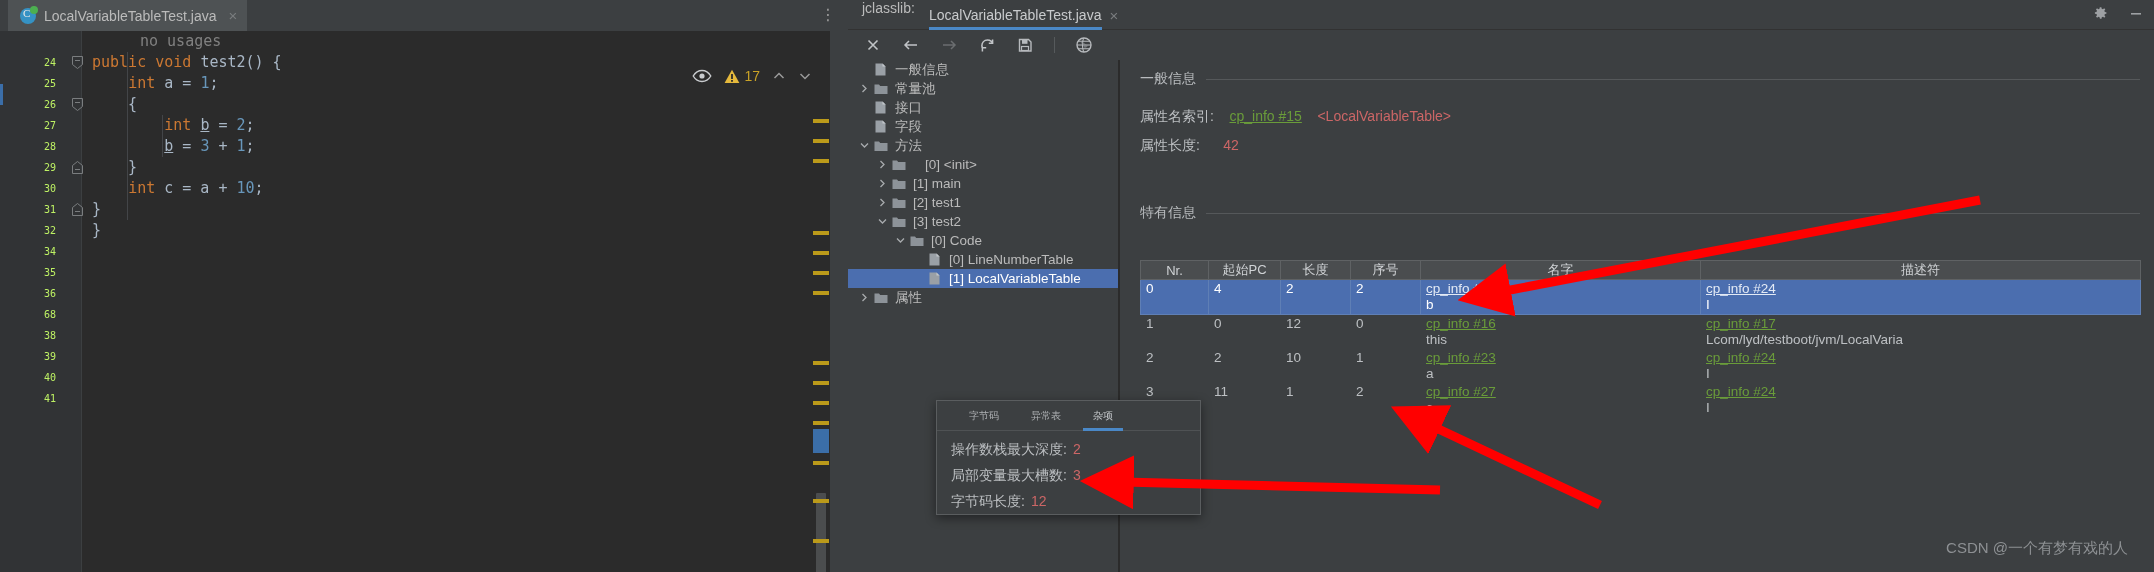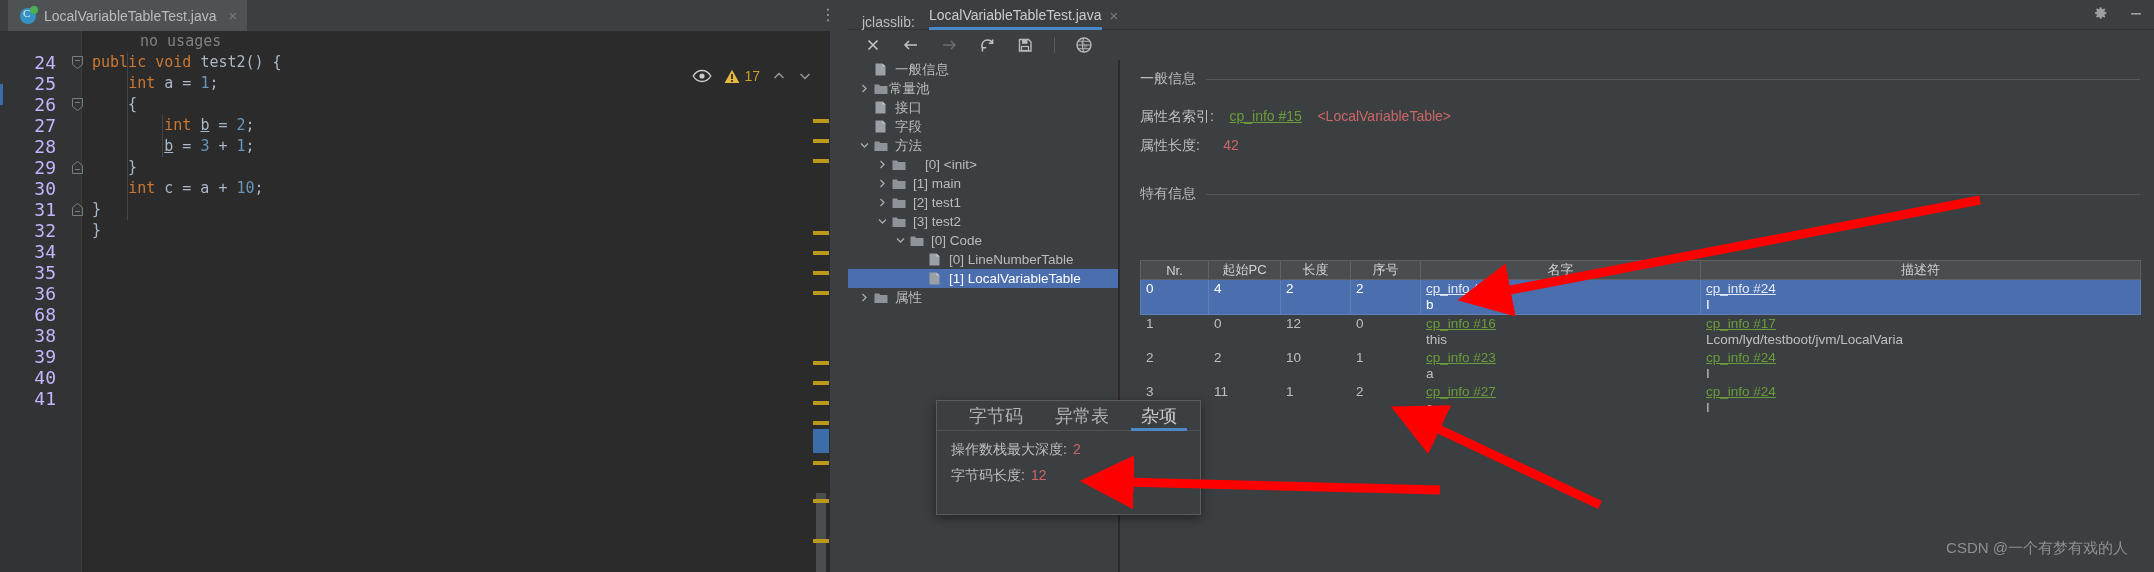--- a/index.html
+++ b/index.html
@@ -59,22 +59,22 @@
     background: #3c3f41;
   }
   .caret-mark {
     position: absolute; left: 0; top: 53px; width: 3px; height: 21px;
     background: #3b6ea8;
   }
   .code-rows { position: absolute; left: 0; top: 0; width: 848px; }
   .code-row { position: relative; height: 21px; }
   .lnum {
     position: absolute; left: 0; width: 56px; text-align: right;
-    font-family: "DejaVu Sans Mono", monospace; font-size: 18px;
-    color: #c4b5fd; line-height: 21px;
+    font-family: "DejaVu Sans Mono", monospace; font-size: 10px;
+    color: #bef264; line-height: 21px;
   }
   .fold {
     position: absolute; left: 72px; top: 4px; width: 11px; height: 13px;
     color: #7a7d7f;
   }
   .fold svg { display: block; }
   .code-text {
     position: absolute; left: 92px; top: 0;
     font-family: "DejaVu Sans Mono", monospace; font-size: 15px;
     line-height: 21px; white-space: pre; color: #a9b7c6;
@@ -117,21 +117,21 @@
   #jcl {
     position: absolute; left: 848px; top: 0; width: 1306px; height: 572px;
     background: #3c3f41;
   }
   .jcl-titlebar {
     position: absolute; left: 0; top: 0; width: 1306px; height: 30px;
     background: #3c3f41; border-bottom: 1px solid #323232;
   }
   .jcl-title-left {
     position: absolute; left: 14px; top: 0; height: 30px;
-    display: flex; align-items: flex-end; gap: 14px;
+    display: flex; align-items: flex-start; gap: 14px;
     font-size: 14px; color: #bbbbbb;
   }
   .jcl-tab-active {
     position: relative; display: flex; align-items: center; gap: 8px;
     height: 30px; color: #c9cbcd;
   }
   .jcl-tab-active::after {
     content: ""; position: absolute; left: 0; right: 16px; bottom: 0;
     height: 3px; background: #4a88c7;
   }
@@ -215,21 +215,21 @@
     background: #3c3f41; border: 1px solid #5a5d5f;
     box-shadow: 0 3px 10px rgba(0,0,0,.45);
   }
   .popup-tabs {
     position: relative; display: flex; align-items: flex-end; gap: 0;
     height: 30px; padding-left: 16px;
     border-bottom: 1px solid #4f5254;
   }
   .ptab {
     position: relative; padding: 0 16px; height: 28px; line-height: 28px;
-    font-size: 18px; color: #aeb1b4;
+    font-size: 10px; color: #aeb1b4;
   }
   .ptab.active { color: #c8cbce; }
   .ptab.active::after {
     content: ""; position: absolute; left: 6px; right: 6px; bottom: -1px;
     height: 3px; background: #4a88c7;
   }
   .popup-rows { padding: 10px 0 0 14px; }
   .prow { height: 26px; font-size: 14px; color: #bcbfc2; display: flex; }
   .prow .plabel { display: inline-block; }
   .prow .pval { color: #cc6666; margin-left: 6px; }
@@ -502,21 +502,21 @@
             <span class="tw">
               <svg width="9" height="9" viewBox="0 0 9 9">
                 <path d="M2.5 1 6 4.5 2.5 8" fill="none" stroke="#a8abae" stroke-width="1.3"></path>
               </svg>
             </span>
             <span class="ico">
               <svg width="14" height="12" viewBox="0 0 14 12">
                 <path d="M0.5 1.5h4.5l1.2 1.5h7.3v8H0.5z" fill="#8d9399"></path>
               </svg>
             </span>
-            <span style="">常量池</span>
+            <span style="margin-left:6px">常量池</span>
           </div>
           <div class="tree-row">
             <span style="width:8px;flex:0 0 auto"></span>
             <span class="tw"></span>
             <span class="ico">
               <svg width="11" height="13" viewBox="0 0 11 13">
                 <path d="M0.5 0.5h7l3 3v9H0.5z" fill="#9aa0a6"></path>
                 <path d="M7.5 0.5v3h3" fill="#c3c8cc"></path>
               </svg>
             </span>
@@ -670,21 +670,21 @@
           &nbsp;&nbsp;
           <span class="val-red">&lt;LocalVariableTable&gt;</span>
         </div>
 
         <div class="kv" style="left:20px; top:77px;">
           <span class="key">属性长度:</span>
           &nbsp;&nbsp;&nbsp;&nbsp;
           <span class="val-red">42</span>
         </div>
 
-        <div class="section" style="left:20px; top:125px;">
+        <div class="section" style="left:20px; top:144px;">
           <span>特有信息</span>
           <span class="rule"></span>
         </div>
 
         <table class="lvt">
           <colgroup>
             <col style="width:68px">
               <col style="width:72px">
               <col style="width:70px">
             <col style="width:70px">
@@ -767,20 +767,24 @@
             <span class="ptab">字节码</span>
             <span class="ptab">异常表</span>
             <span class="ptab active">杂项</span>
           </div>
         <div class="popup-rows" id="popup-rows">
             <div class="prow">
               <span class="plabel">操作数栈最大深度:</span>
               <span class="pval">2</span>
             </div>
             <div class="prow">
+              <span class="plabel">局部变量最大槽数:</span>
+              <span class="pval">3</span>
+            </div>
+            <div class="prow">
               <span class="plabel">字节码长度:</span>
               <span class="pval">12</span>
             </div>
           </div>
       </div>
     </div>
   </div>
 
   <svg class="arrow-layer" viewBox="0 0 2154 572">
     <defs>

